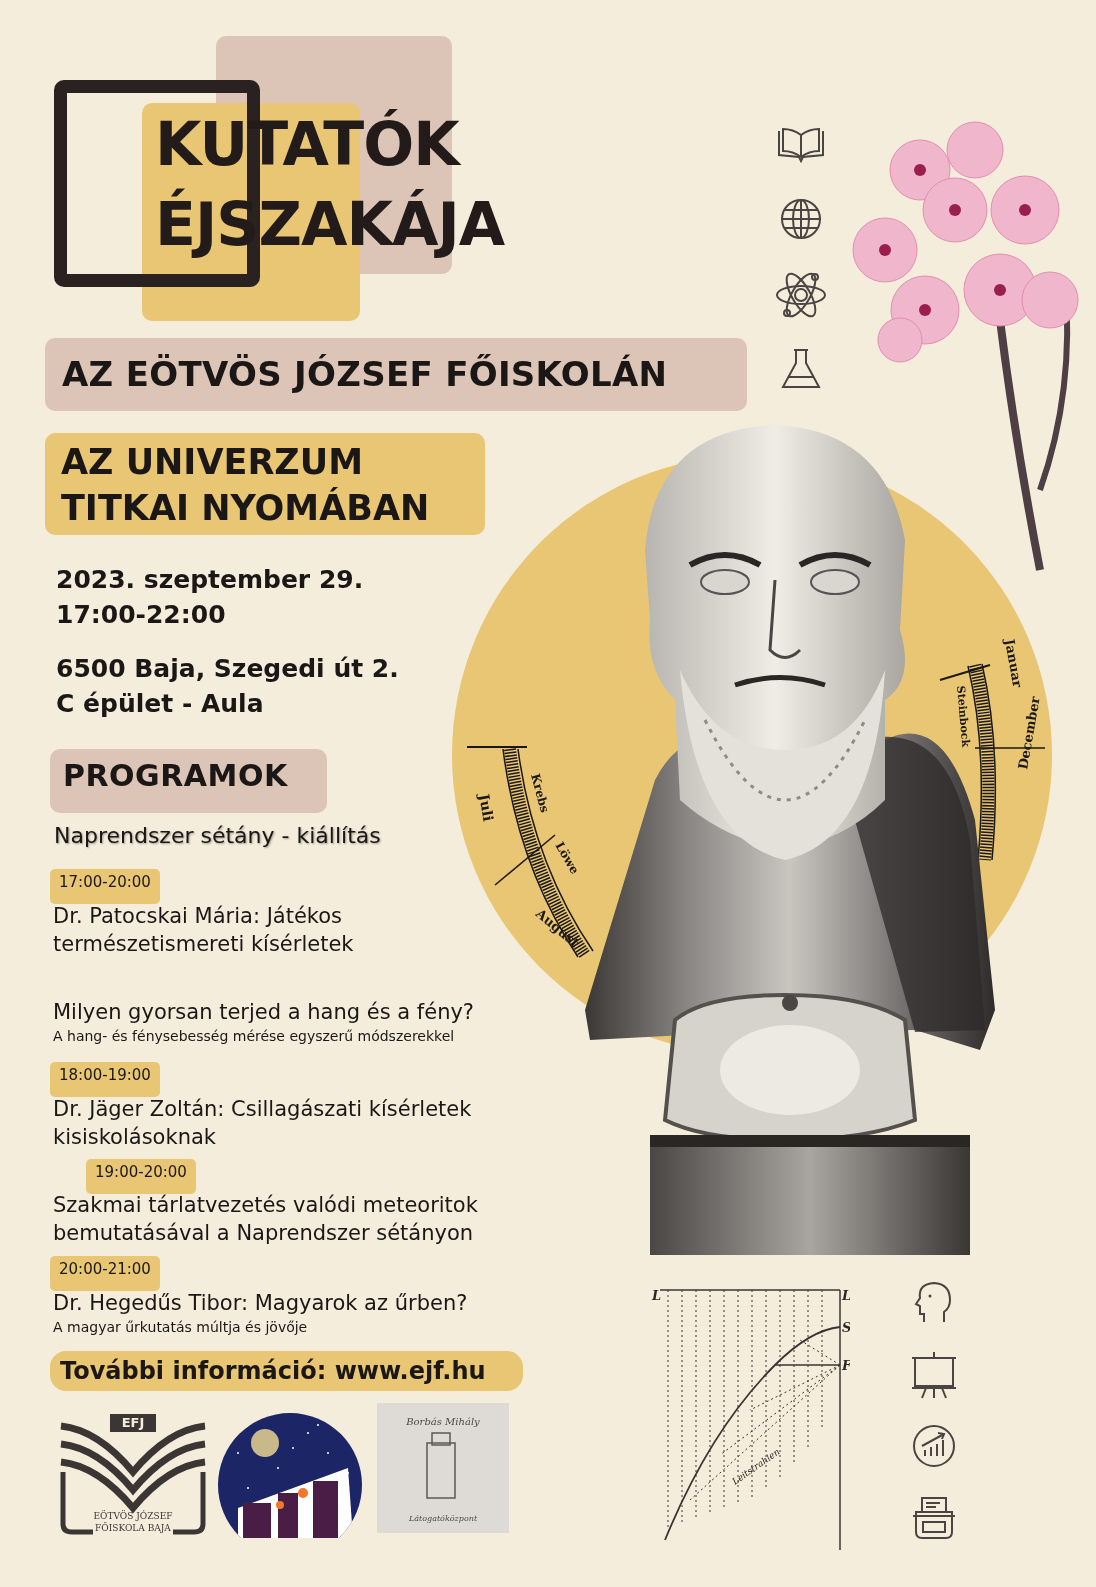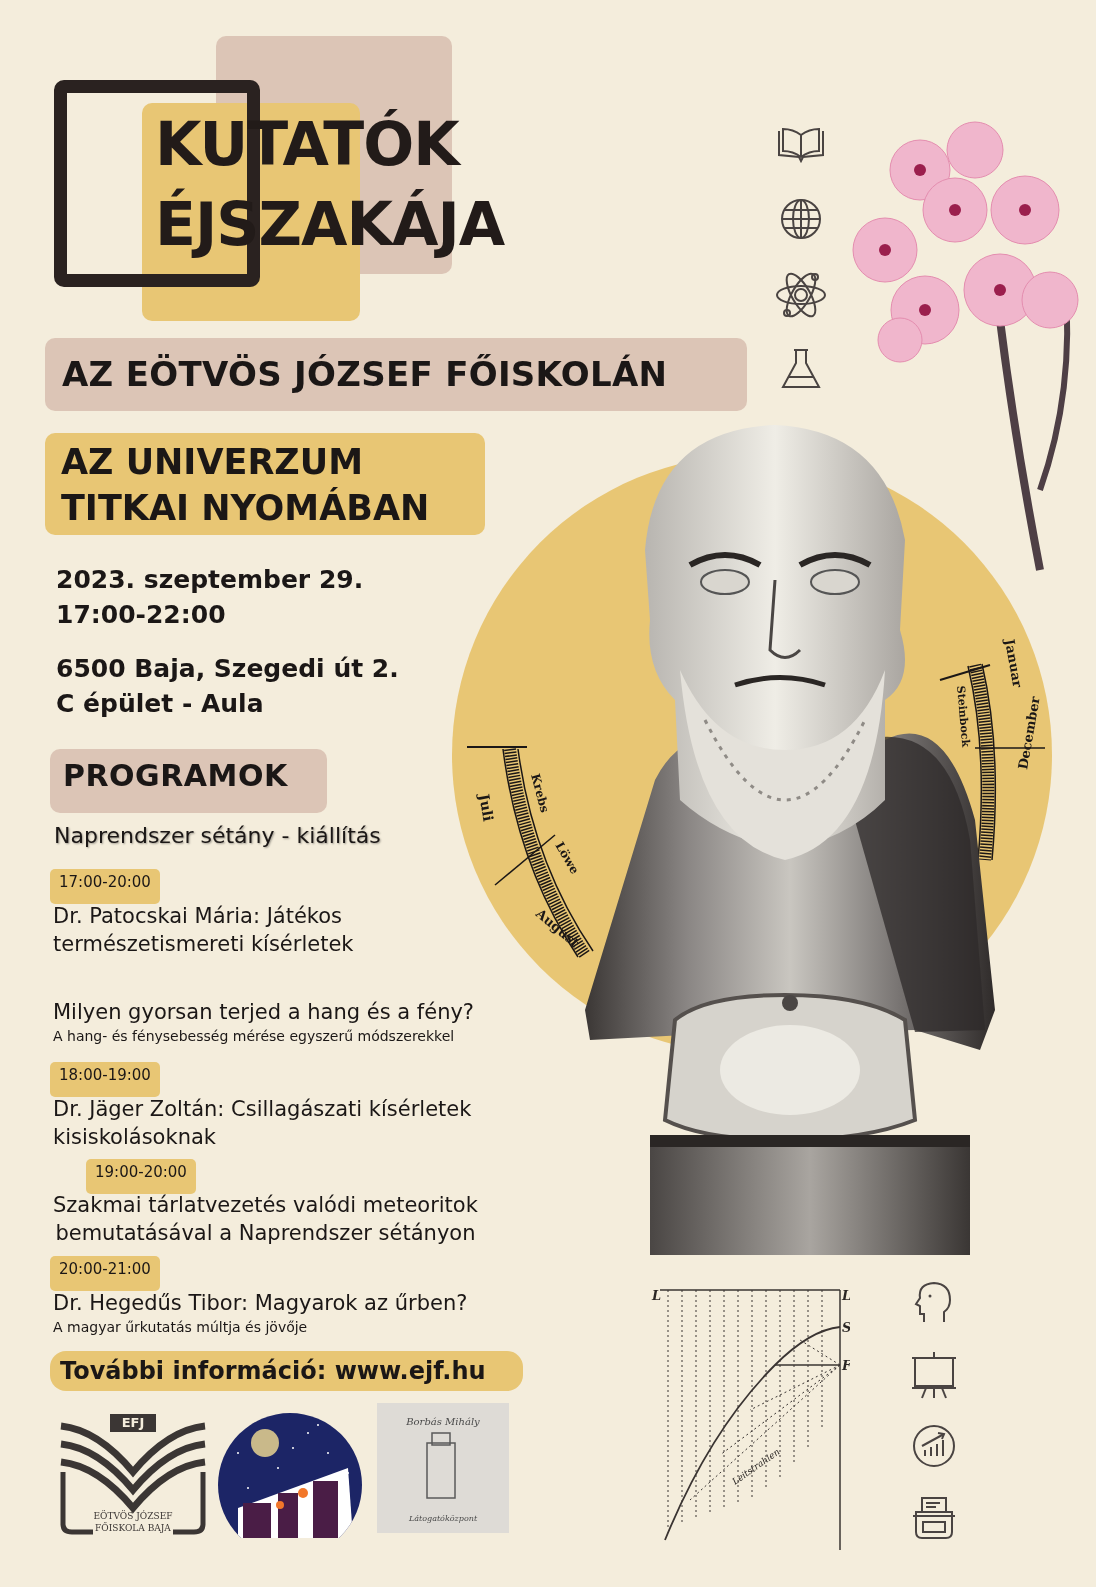--- a/index.html
+++ b/index.html
@@ -289,21 +289,21 @@
 <div class="abs prog-title" style="left:53px;top:998px;">Milyen gyorsan terjed a hang és a fény?</div>
 <div class="abs prog-sub" style="left:53px;top:1027px;">A hang- és fénysebesség mérése egyszerű módszerekkel</div>
 
 <div class="abs time-badge" style="left:50px;top:1062px;">18:00-19:00</div>
 <div class="abs prog-title" style="left:53px;top:1095px;">
   <div>Dr. Jäger Zoltán: Csillagászati kísérletek</div>
   <div>kisiskolásoknak</div>
 </div>
 
 <div class="abs time-badge" style="left:50px;top:1159px;margin-left:36px;">19:00-20:00</div>
-<div class="abs prog-title" style="left:53px;top:1191px;text-align:center;">
+<div class="abs prog-title" style="left:53px;top:1191px;">
   <div>Szakmai tárlatvezetés valódi meteoritok</div>
   <div>bemutatásával a Naprendszer sétányon</div>
 </div>
 
 <div class="abs time-badge" style="left:50px;top:1256px;">20:00-21:00</div>
 <div class="abs prog-title" style="left:53px;top:1289px;">Dr. Hegedűs Tibor: Magyarok az űrben?</div>
 <div class="abs prog-sub" style="left:53px;top:1318px;">A magyar űrkutatás múltja és jövője</div>
 
 <div class="abs info-bar">További információ: www.ejf.hu</div>
 

